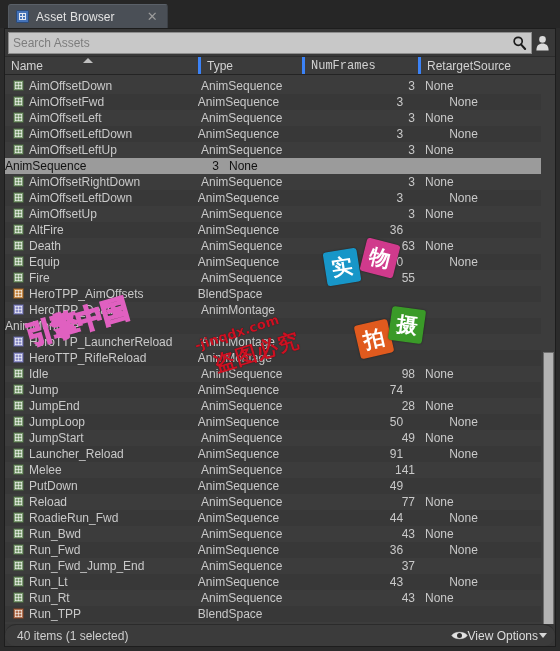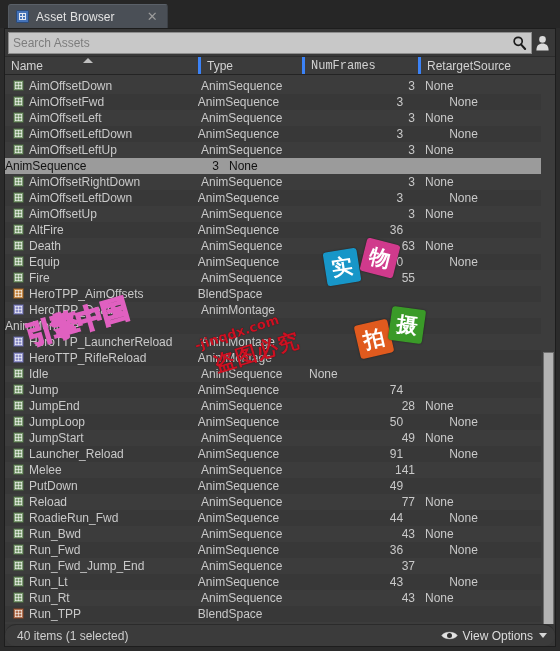--- a/index.html
+++ b/index.html
@@ -305,21 +305,20 @@
     box-sizing: border-box;
     border-radius: 11px;
   }
   .status-text {
     color: #cfcfcf;
     font-size: 12px;
   }
   .viewopts {
     display: flex;
     align-items: center;
-    gap: 5px;
     color: #dcdcdc;
     font-size: 12px;
   }
   .caret {
     width: 0; height: 0;
     border-left: 4px solid transparent;
     border-right: 4px solid transparent;
     border-top: 5px solid #d6d6d6;
     margin-left: 1px;
   }
@@ -565,20 +564,21 @@
             <div class="ctype">AnimMontage</div>
             <div class="cnum"></div>
             <div class="cret"></div>
           </div>
           <div class="row alt">
             <div class="cname">
               <span class="aicon ic-anim"></span>
               <span>Idle</span>
             </div>
             <div class="ctype">AnimSequence</div>
+            <div class="cnum">98</div>
             <div class="cret">None</div>
           </div>
           <div class="row alt2">
             <div class="cname">
               <span class="aicon ic-anim"></span>
               <span>Jump</span>
             </div>
             <div class="ctype">AnimSequence</div>
             <div class="cnum">74</div>
             <div class="cret"></div>

